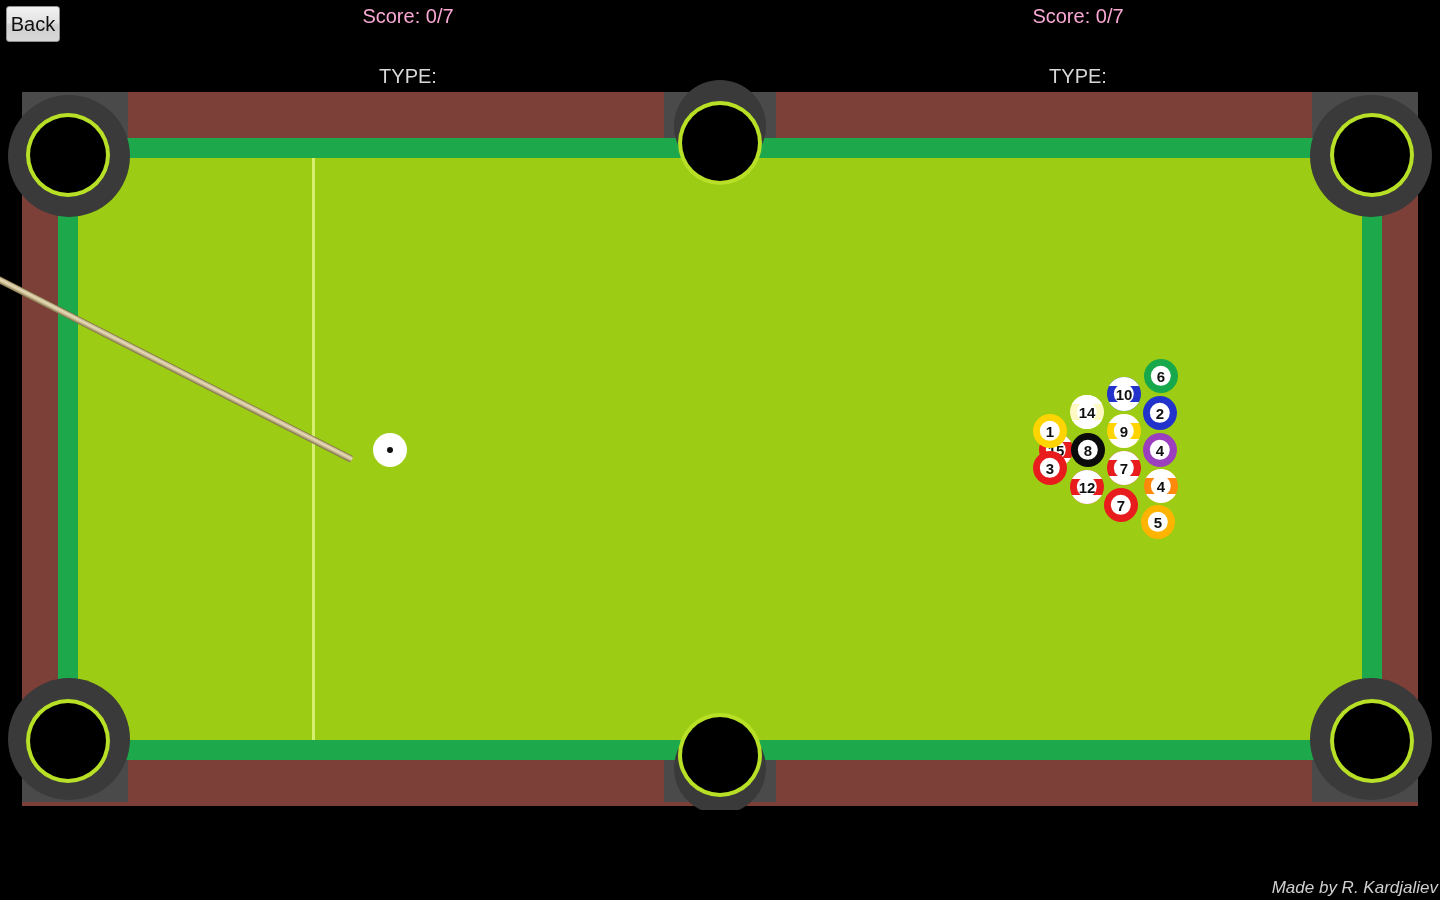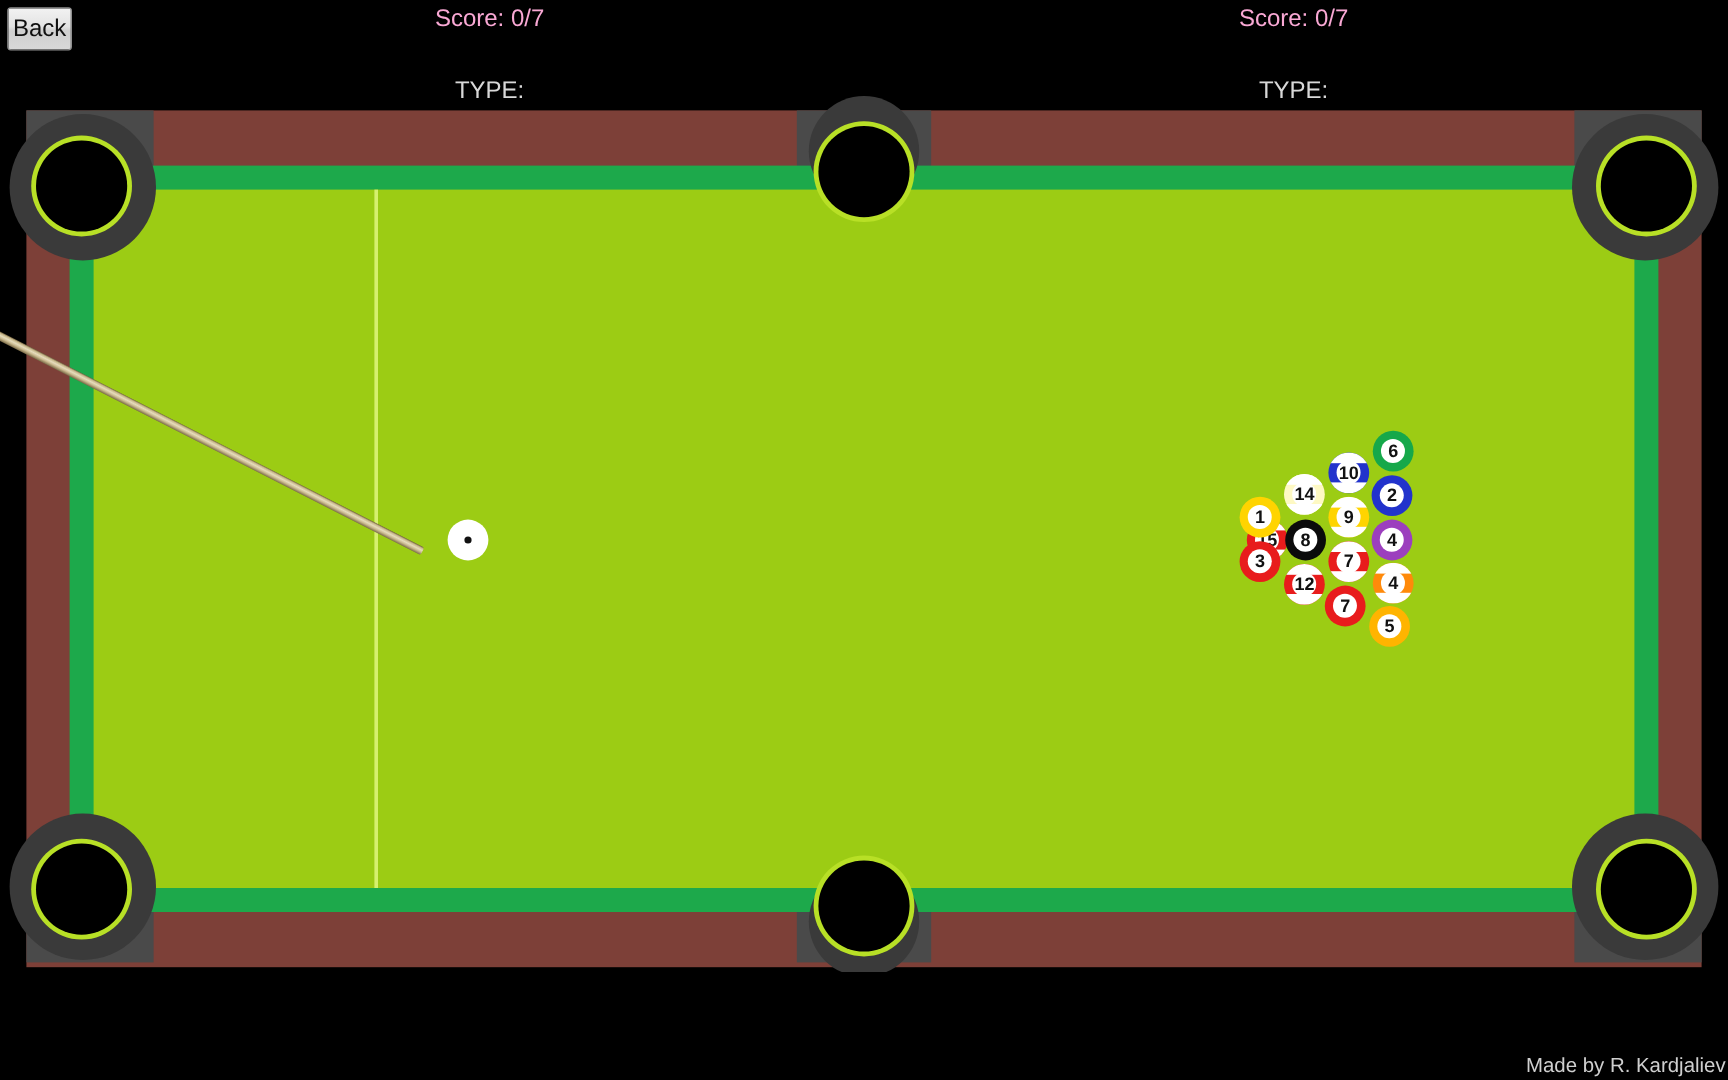--- a/index.html
+++ b/index.html
@@ -204,20 +204,21 @@
     height: 90px;
     background: #000;
   }
 
   .credit {
     position: absolute;
     right: 2px;
     bottom: 2px;
     color: #cfcfcf;
     font-size: 17px;
+    font-style: italic;
   }
 </style>
 </head>
 <body>
 
 <div id="app">
 
   <div class="hud">
     <div class="back-button">Back</div>
 

